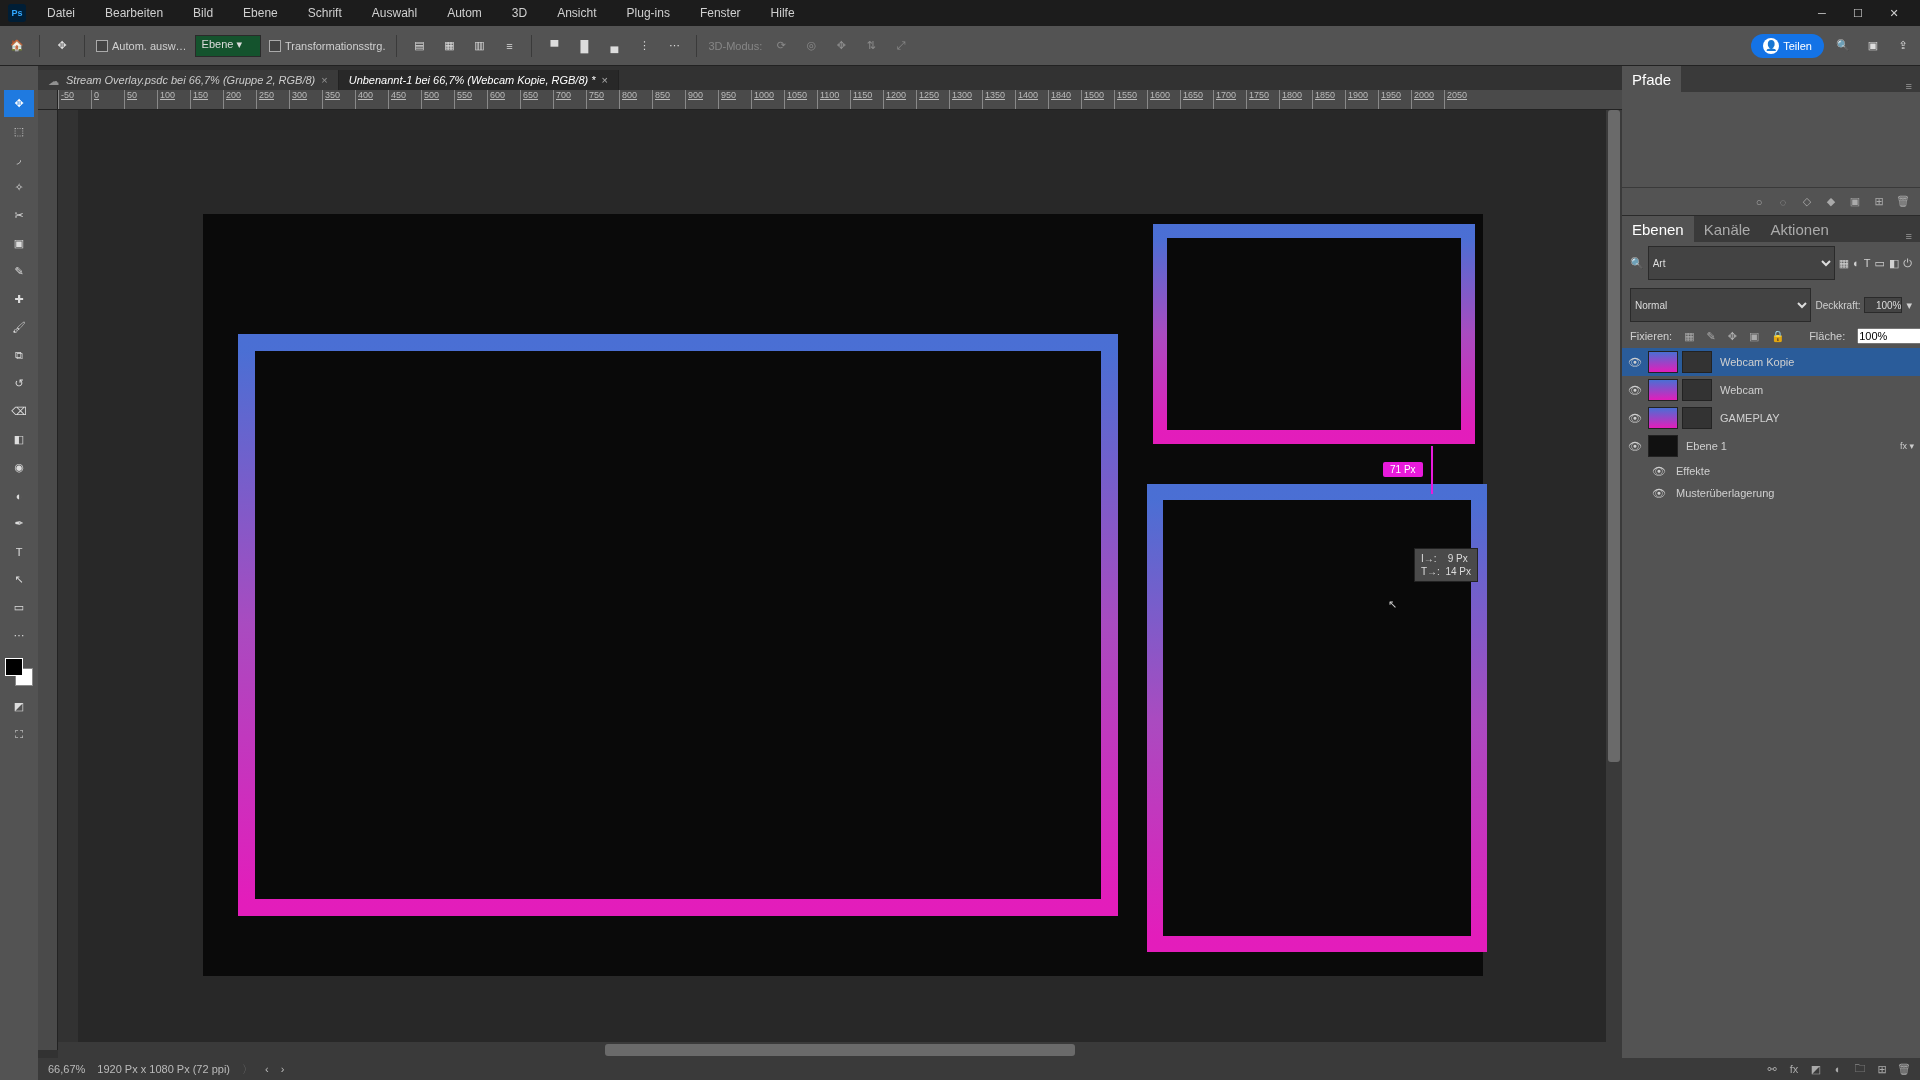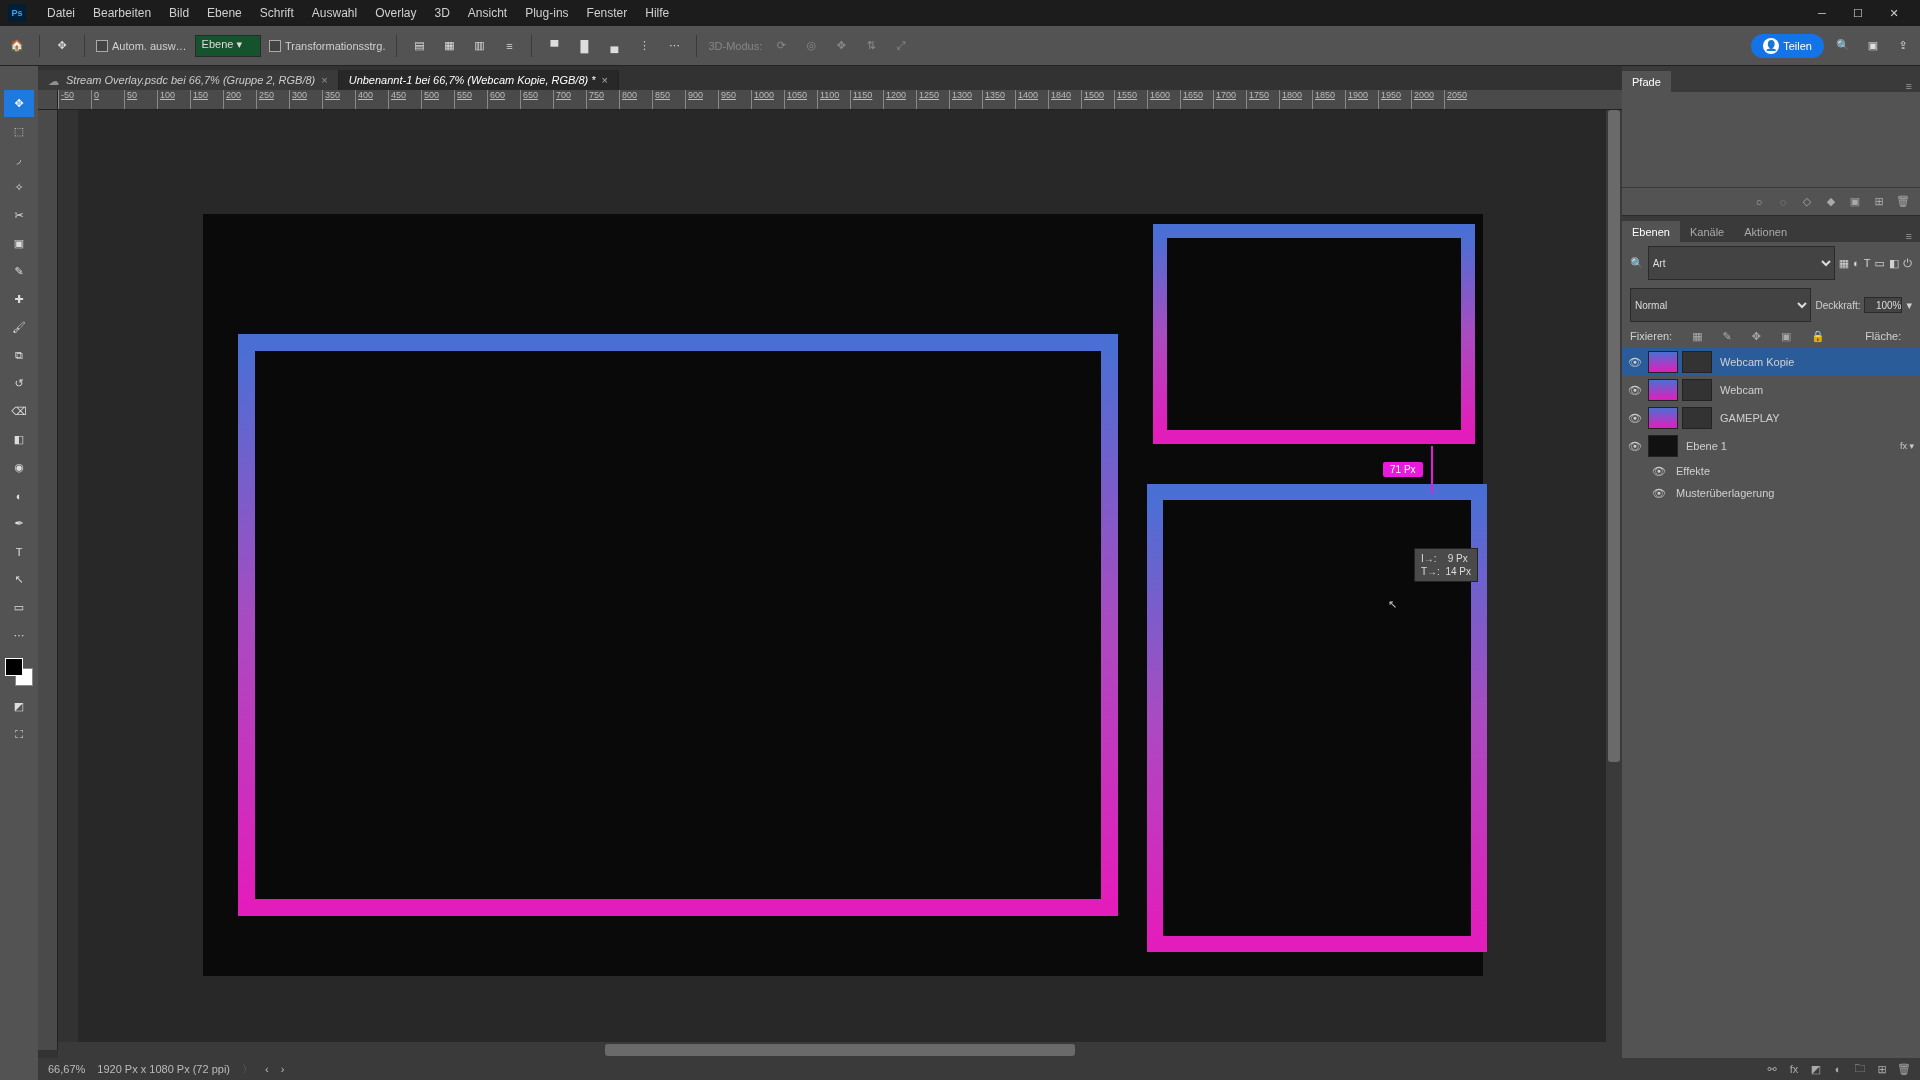--- a/index.html
+++ b/index.html
@@ -61,37 +61,37 @@
 
 .measure-badge{position:absolute;top:248px;left:1180px;background:#e81adc;color:#fff;font-size:10px;padding:2px 7px;border-radius:2px;z-index:3;}
 .measure-line{position:absolute;top:232px;left:1228px;width:2px;height:48px;background:#e81adc;z-index:3;}
 .cursor-info{position:absolute;top:548px;left:1414px;background:#4a4a4a;color:#ddd;padding:3px 6px;font-size:10px;line-height:13px;border:1px solid #222;z-index:3;white-space:pre;}
 .cursor-point{position:absolute;top:598px;left:1388px;width:10px;height:12px;z-index:4;}
 
 
 .panels { position: absolute; top: 66px; right: 0; bottom: 0; width: 298px; background: #535353; display: flex; flex-direction: column; }
 .panel-section { border-bottom: 1px solid #2a2a2a; display:flex; flex-direction:column;}
 .panel-tabs { display: flex; background: #3a3a3a; height: 26px; align-items: flex-end; }
-.panel-tab { padding: 5px 10px 4px; font-size: 11px; color: #aaa; position:relative;}
+.panel-tab { padding: 5px 10px 4px; font-size: 15px; color: #aaa; position:relative;}
 .panel-tab.active { background: #535353; color: #fff; }
 .burger{margin-left:auto;padding:0 8px;color:#999;}
 
 .path-item { display: flex; align-items: center; padding: 4px 8px; background:#5f5f5f; gap: 8px; }
 .path-item .thumb { width: 30px; height: 22px; background: #fff; }
 .path-item .nm{font-style:italic;}
 
 .panel-footer{height:28px;display:flex;align-items:center;justify-content:flex-end;gap:6px;padding:0 8px;border-top:1px solid #3a3a3a;}
 .panel-footer .ib{width:18px;height:18px;display:flex;align-items:center;justify-content:center;color:#aaa;}
 
 .layer-controls{padding:4px 8px;display:flex;align-items:center;gap:4px;}
 .layer-controls select{background:#434343;border:1px solid #2a2a2a;color:#ddd;height:34px;font-size:10px;flex:1;}
 .layer-controls .lbl{font-size:10px;}
 .layer-controls input{width:38px;background:#434343;border:1px solid #2a2a2a;color:#ddd;height:16px;font-size:10px;text-align:right;}
 
-.lock-row{padding:2px 8px 4px;display:flex;align-items:center;gap:20px;font-size:10px;}
+.lock-row{padding:2px 8px 4px;display:flex;align-items:center;gap:12px;font-size:10px;}
 .lock-row .ib{width:16px;height:16px;display:flex;align-items:center;justify-content:center;color:#aaa;}
 
 .layer-list{flex:1;overflow:auto;}
 .layer-row{display:flex;align-items:center;height:28px;padding:0 4px;gap:4px;}
 .layer-row .vis{width:18px;display:flex;justify-content:center;}
 .layer-row .thumb{width:30px;height:22px;background:#111;border:1px solid #222;}
 .layer-row .thumb.shape{background:linear-gradient(#4a6fd4,#e31dbb);}
 .layer-row .nm{flex:1;padding-left:4px;}
 .layer-row.selected{background:#2a5c9a;}
 .layer-row.sub{padding-left:28px;height:22px;}
@@ -106,28 +106,28 @@
 .scrollbar-v .thumb{position:absolute;top:0;height:70%;left:2px;right:2px;background:#6a6a6a;border-radius:3px;}
 
 .bottom-icons{position:absolute;bottom:0;right:0;width:298px;height:22px;background:#3a3a3a;display:flex;align-items:center;justify-content:flex-end;gap:6px;padding:0 8px;}
 .bottom-icons .ib{width:16px;height:16px;color:#aaa;display:flex;align-items:center;justify-content:center;}
 </style>
 </head>
 <body>
 
 <div class="titlebar">
   <div class="logo">Ps</div>
-  <div id="menu-host" style="display: flex;">
+  <div id="menu-host" style="display: flex; gap: 12px;">
       <div class="menu-item">Datei</div>
       <div class="menu-item">Bearbeiten</div>
       <div class="menu-item">Bild</div>
       <div class="menu-item">Ebene</div>
       <div class="menu-item">Schrift</div>
       <div class="menu-item">Auswahl</div>
-      <div class="menu-item">Overlay</div>
+      <div class="menu-item">Autom</div>
       <div class="menu-item">3D</div>
       <div class="menu-item">Ansicht</div>
       <div class="menu-item">Plug-ins</div>
       <div class="menu-item">Fenster</div>
       <div class="menu-item">Hilfe</div>
     </div>
   <div class="win-controls">
     <div>─</div>
     <div>☐</div>
     <div>✕</div>

